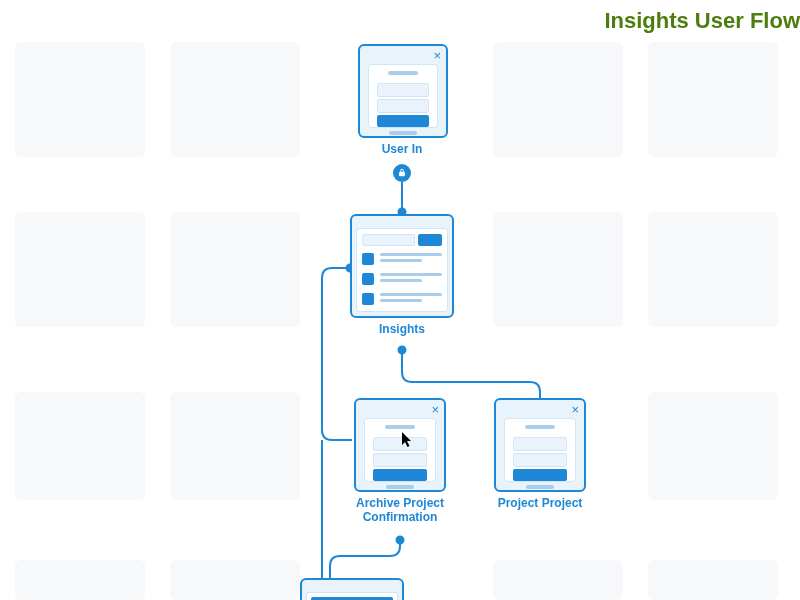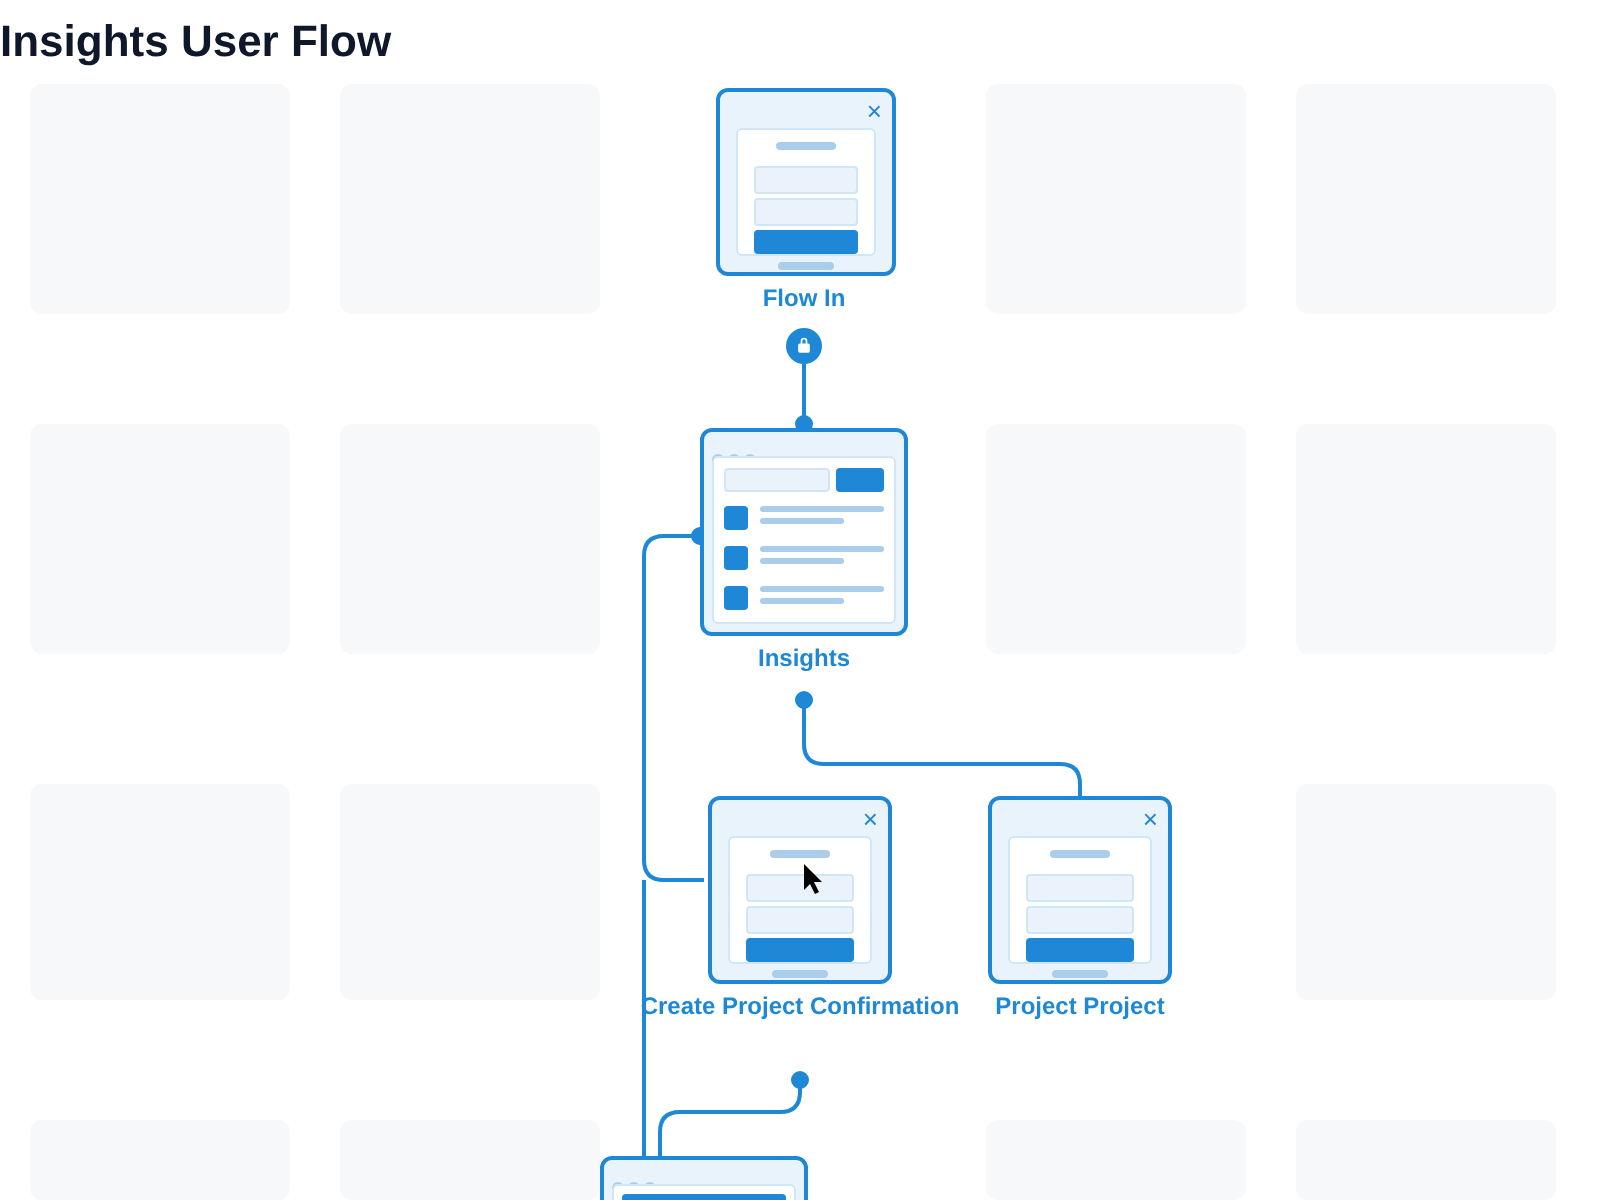--- a/index.html
+++ b/index.html
@@ -1,20 +1,20 @@
 <!DOCTYPE html>
 <html><head>
 <meta charset="utf-8">
 <style>
   html,body{margin:0;padding:0;width:800px;height:600px;background:#fff;font-family:-apple-system,BlinkMacSystemFont,"Segoe UI",Helvetica,Arial,sans-serif;overflow:hidden;}
   .canvas{position:relative;width:800px;height:600px;}
   
   .grid{position:absolute;inset:0;}
   .tile{position:absolute;width:130px;height:115px;background:#f6f8fa;border-radius:6px;}
-  .title{position:absolute;left:0;top:8px;width:100%;text-align:left;font-size:22px;font-weight:600;color:#0f172a;}
+  .title{position:absolute;left:0;top:8px;width:100%;text-align:right;font-size:22px;font-weight:600;color:#4d7c0f;}
   .node-label{position:absolute;width:160px;text-align:center;font-size:12px;font-weight:600;color:#1e88d6;}
   svg.flow{position:absolute;inset:0;}
   
   .node{position:absolute;background:#e8f3fb;border:2px solid #1e88d6;border-radius:6px;box-sizing:border-box;}
   .close-x{position:absolute;top:3px;right:5px;font-size:13px;font-weight:300;color:#1e88d6;line-height:1;}
   .dialog-inner{position:absolute;left:8px;right:8px;top:18px;bottom:8px;background:#fff;border:1px solid #cfe6f7;border-radius:3px;}
   .bar-thin{position:absolute;height:4px;background:#a9cdea;border-radius:2px;}
   .bar-thin.ctr{left:50%;transform:translateX(-50%);}
   .field{position:absolute;left:8px;right:8px;height:12px;background:#eaf3fb;border:1px solid #cfe6f7;border-radius:2px;}
   .btn-fill{position:absolute;left:8px;right:8px;height:12px;background:#1e88d6;border-radius:2px;}
@@ -84,21 +84,21 @@
   <div class="node" style="left:358px;top:44px;width:90px;height:94px;">
     <span class="close-x">×</span>
     <div class="dialog-inner">
       <div class="bar-thin ctr" style="top:6px;width:30px"></div>
       <div class="field" style="top:18px"></div>
       <div class="field" style="top:34px"></div>
       <div class="btn-fill" style="top:50px"></div>
       <div class="bar-thin ctr" style="top:66px;width:28px"></div>
     </div>
   </div>
-  <div class="node-label" style="left:322px;top:142px">Flow In</div>
+  <div class="node-label" style="left:322px;top:142px">User In</div>
 
   <div class="lock-badge" style="left:393px;top:164px;">
     <svg viewBox="0 0 24 24">
         <path fill="#fff" d="M12 2a4 4 0 0 0-4 4v3H7a2 2 0 0 0-2 2v7a2 2 0 0 0 2 2h10a2 2 0 0 0 2-2v-7a2 2 0 0 0-2-2h-1V6a4 4 0 0 0-4-4zm-2 4a2 2 0 1 1 4 0v3h-4V6z"></path>
       </svg>
   </div>
 
   <div class="node" style="left:350px;top:214px;width:104px;height:104px;">
     <div class="proj-top"><span></span><span></span><span></span></div>
     <div class="proj-body">
@@ -126,21 +126,21 @@
   <div class="node" style="left:354px;top:398px;width:92px;height:94px;">
     <span class="close-x">×</span>
     <div class="dialog-inner">
       <div class="bar-thin ctr" style="top:6px;width:30px"></div>
       <div class="field" style="top:18px"></div>
       <div class="field" style="top:34px"></div>
       <div class="btn-fill" style="top:50px"></div>
       <div class="bar-thin ctr" style="top:66px;width:28px"></div>
     </div>
   </div>
-  <div class="node-label" style="left:320px;top:496px;width:160px">Create Project Confirmation</div>
+  <div class="node-label" style="left:320px;top:496px;width:160px">Archive Project Confirmation</div>
 
   <div class="cursor" style="left:402px;top:432px;">
     <svg viewBox="0 0 12 16">
         <path fill="#000" d="M0 0 L0 13 L3 10 L5.5 15 L7.5 14 L5 9 L9 9 Z"></path>
       </svg>
   </div>
 
   <div class="node" style="left:494px;top:398px;width:92px;height:94px;">
     <span class="close-x">×</span>
     <div class="dialog-inner">

